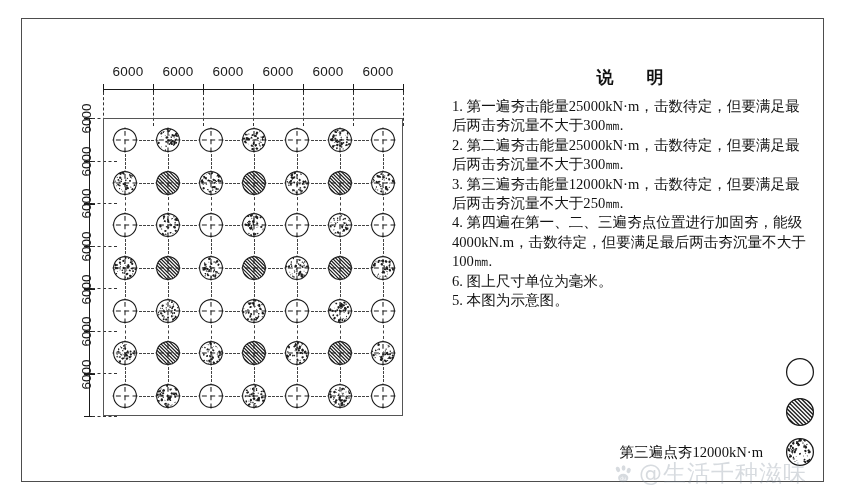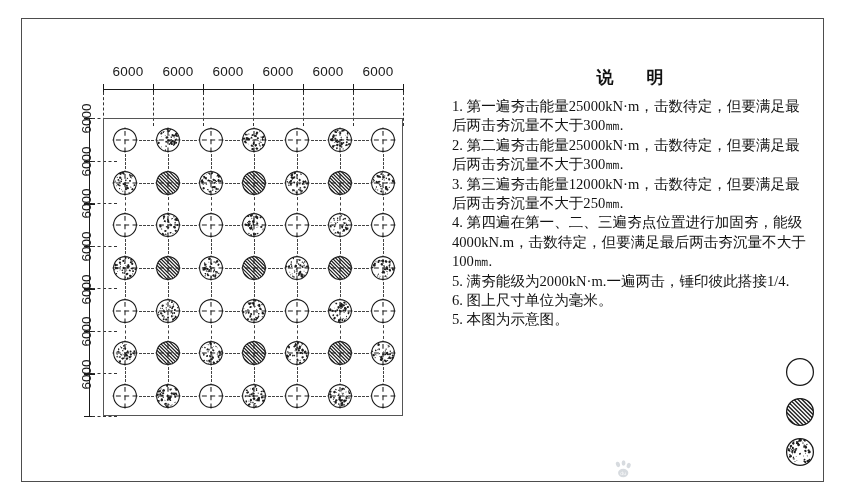--- a/index.html
+++ b/index.html
@@ -2281,21 +2281,20 @@
       </div>
   </div>
 
   <div class="notes">
     <div class="notes-title">说　明</div>
     <div id="notesList">
         <div class="note">1. 第一遍夯击能量25000kN·m，击数待定，但要满足最后两击夯沉量不大于300㎜.</div>
         <div class="note">2. 第二遍夯击能量25000kN·m，击数待定，但要满足最后两击夯沉量不大于300㎜.</div>
         <div class="note">3. 第三遍夯击能量12000kN·m，击数待定，但要满足最后两击夯沉量不大于250㎜.</div>
         <div class="note">4. 第四遍在第一、二、三遍夯点位置进行加固夯，能级4000kN.m，击数待定，但要满足最后两击夯沉量不大于100㎜.</div>
-        <div class="note">5. 满夯能级为2000kN·m.一遍两击，锤印彼此搭接1/4.</div>
         <div class="note">6. 图上尺寸单位为毫米。</div>
         <div class="note">5. 本图为示意图。</div>
       </div>
   </div>
 
   <div class="legend" id="legend">
       <div class="legend-row">
         <div class="legend-sym">
           <svg viewBox="0 0 30 30" width="30" height="30">
             <circle cx="15" cy="15" r="13.4" fill="none" stroke="#1a1a1a" stroke-width="1.26"></circle>
@@ -2333,20 +2332,21 @@
               <line x1="46.95" y1="0" x2="76.95" y2="30" stroke="#1a1a1a" stroke-width="1.3499999999999999"></line>
               <line x1="51" y1="0" x2="81" y2="30" stroke="#1a1a1a" stroke-width="1.3499999999999999"></line>
               <line x1="55.05" y1="0" x2="85.05" y2="30" stroke="#1a1a1a" stroke-width="1.3499999999999999"></line>
               <line x1="59.099999999999994" y1="0" x2="89.1" y2="30" stroke="#1a1a1a" stroke-width="1.3499999999999999"></line>
             </g>
             <circle cx="15" cy="15" r="13.4" fill="none" stroke="#1a1a1a" stroke-width="1.26"></circle>
           </svg>
         </div>
       </div>
       <div class="legend-row">
+        <div class="legend-label">第三遍点夯12000kN·m</div>
         <div class="legend-sym">
           <svg viewBox="0 0 30 30" width="30" height="30">
             <defs>
               <clipPath id="stip562">
                 <circle cx="15" cy="15" r="13.4"></circle>
               </clipPath>
             </defs>
             <g clip-path="url(#stip562)">
               <ellipse cx="4.99" cy="17.75" rx="0.77" ry="0.71" fill="#1d1d1d" transform="rotate(65 4.99 17.75)"></ellipse>
               <ellipse cx="14.73" cy="3.79" rx="0.95" ry="1.28" fill="#1d1d1d" transform="rotate(108 14.73 3.79)"></ellipse>
@@ -2415,15 +2415,16 @@
   <div class="watermark">
     <div class="wm-ico">
       <svg viewBox="0 0 24 24" width="22" height="22">
         <ellipse cx="6.5" cy="7" rx="2.2" ry="3" fill="#7d8a99" transform="rotate(-20 6.5 7)"></ellipse>
         <ellipse cx="12.6" cy="5.4" rx="2.1" ry="3" fill="#7d8a99"></ellipse>
         <ellipse cx="18.2" cy="8.2" rx="2.2" ry="2.9" fill="#7d8a99" transform="rotate(22 18.2 8.2)"></ellipse>
         <ellipse cx="12.2" cy="16.4" rx="5.6" ry="4.6" fill="#7d8a99"></ellipse>
         <text x="12.2" y="18.6" font-size="5" text-anchor="middle" fill="#ffffff" font-family="DejaVu Sans, sans-serif">du</text>
       </svg>
     </div>
+    <div class="wm-text">@生活千种滋味</div>
   </div>
 
 </div>
 
 </body></html>

